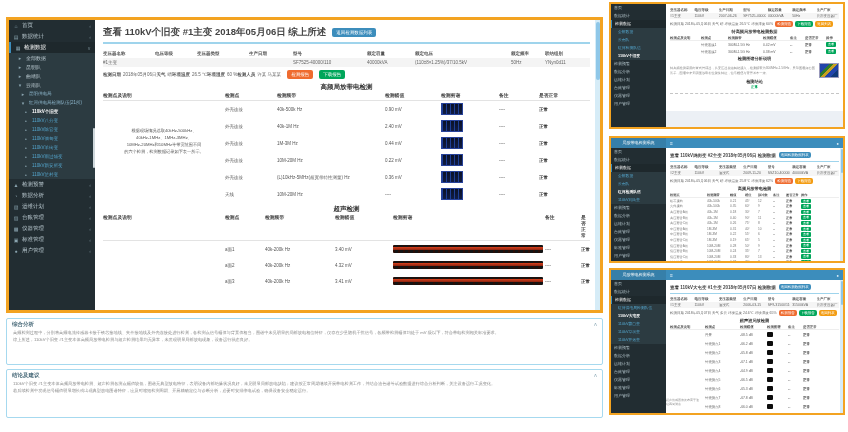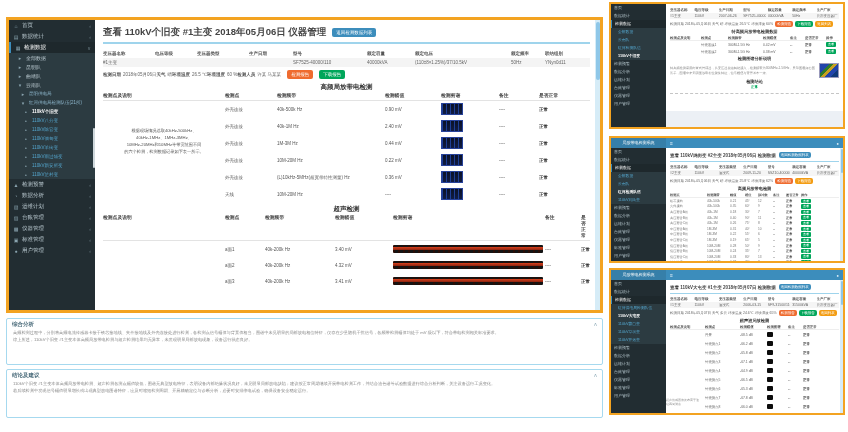--- a/index.html
+++ b/index.html
@@ -276,21 +276,21 @@
             <span class="sb-ic">●</span>
             <span class="sb-lb">用户管理</span>
             <span class="sb-ch">‹</span>
           </div>
         </div>
       <div class="sb-scrollbar"></div>
     </aside>
 
     <div class="mc">
       <div class="ttl-row">
-        <span class="ttl">查看 110kV个旧变 #1主变 2018年05月06日 仪器管理</span>
+        <span class="ttl">查看 110kV个旧变 #1主变 2018年05月06日 综上所述</span>
         <button class="btn blue">返回检测数据列表</button>
       </div>
       <div class="hr-blue"></div>
 
       <div class="info-grid head">
 
       <span class="ig-c lb">变压器名称</span>
           <span class="ig-c lb">电压等级</span>
           <span class="ig-c lb">变压器类型</span>
           <span class="ig-c lb">生产日期</span>

